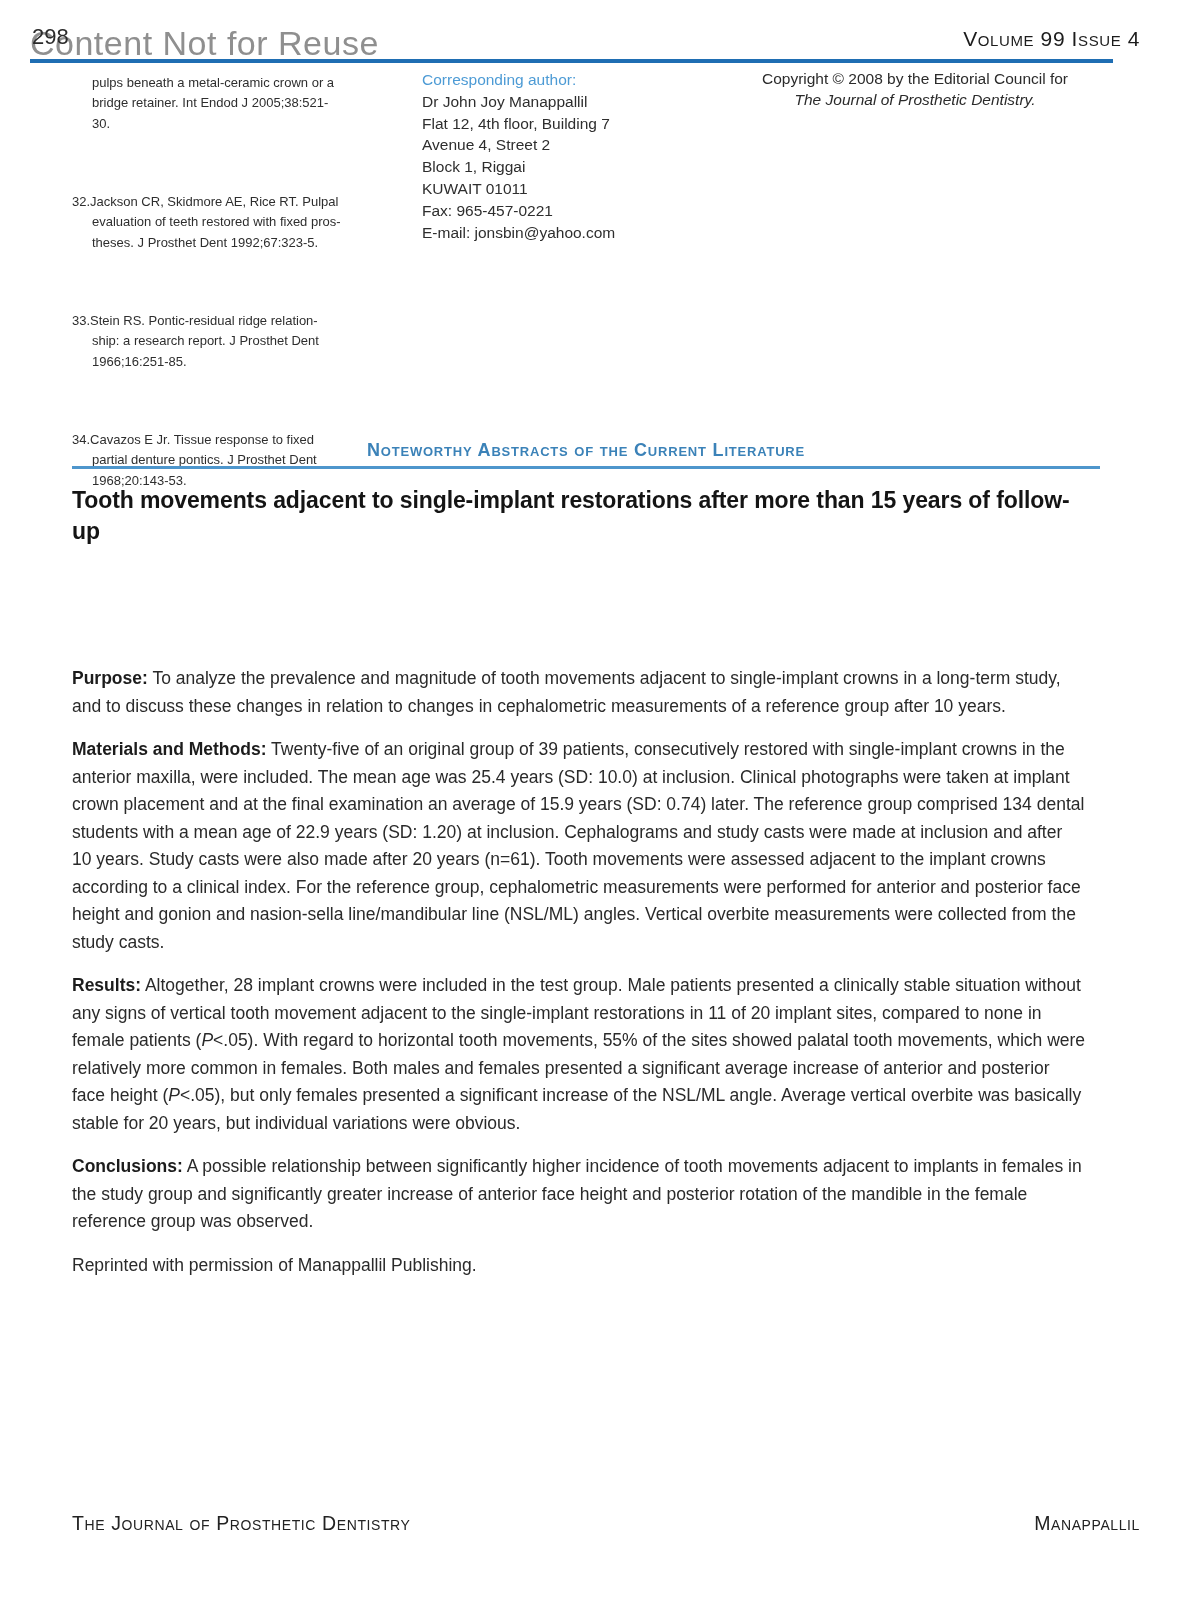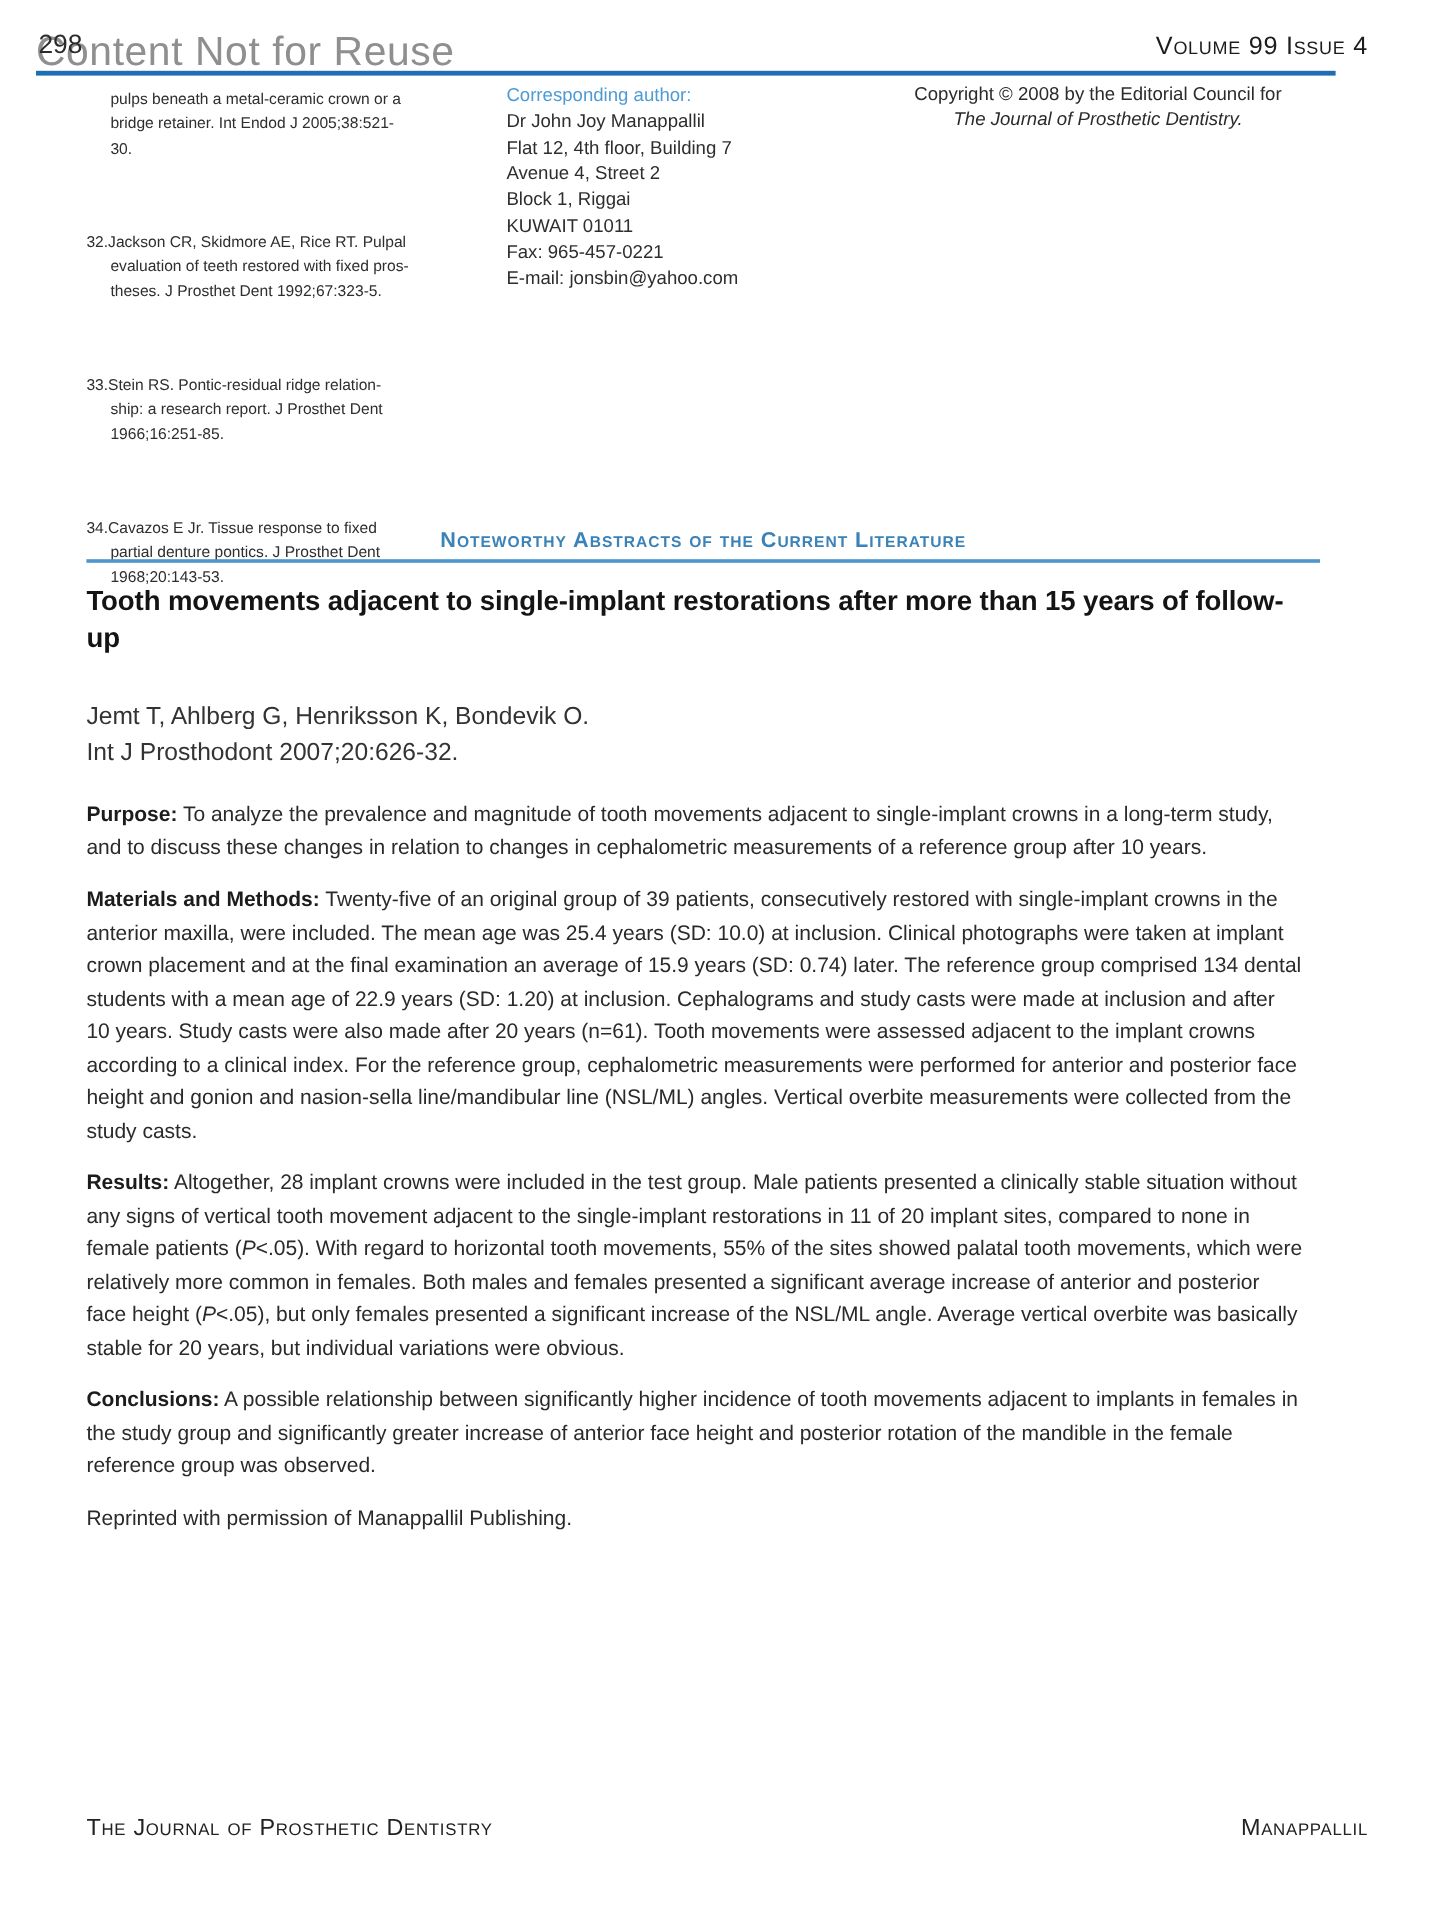--- a/index.html
+++ b/index.html
@@ -130,22 +130,20 @@
 
   <div class="copyright-col">
     <div>Copyright © 2008 by the Editorial Council for</div>
     <div class="copyright-journal">The Journal of Prosthetic Dentistry.</div>
   </div>
 
   <div class="section-heading">Noteworthy Abstracts of the Current Literature</div>
   <div class="heading-rule"></div>
 
   <div class="article-title">Tooth movements adjacent to single-implant restorations after more than 15 years of follow-up</div>
-  <div class="article-authors">Jemt T, Ahlberg G, Henriksson K, Bondevik O.
-Int J Prosthodont 2007;20:626-32.</div>
 
   <div class="article-body">
     <p><span class="lead">Purpose:</span><span> To analyze the prevalence and magnitude of tooth movements adjacent to single-implant crowns in a long-term study, and to discuss these changes in relation to changes in cephalometric measurements of a reference group after 10 years.</span></p>
 
     <p><span class="lead">Materials and Methods:</span><span> Twenty-five of an original group of 39 patients, consecutively restored with single-implant crowns in the anterior maxilla, were included. The mean age was 25.4 years (SD: 10.0) at inclusion. Clinical photographs were taken at implant crown placement and at the final examination an average of 15.9 years (SD: 0.74) later. The reference group comprised 134 dental students with a mean age of 22.9 years (SD: 1.20) at inclusion. Cephalograms and study casts were made at inclusion and after 10 years. Study casts were also made after 20 years (n=61). Tooth movements were assessed adjacent to the implant crowns according to a clinical index. For the reference group, cephalometric measurements were performed for anterior and posterior face height and gonion and nasion-sella line/mandibular line (NSL/ML) angles. Vertical overbite measurements were collected from the study casts.</span></p>
 
     <p><span class="lead">Results:</span><span> Altogether, 28 implant crowns were included in the test group. Male patients presented a clinically stable situation without any signs of vertical tooth movement adjacent to the single-implant restorations in 11 of 20 implant sites, compared to none in female patients (</span><span class="ital">P</span><span>&lt;.05). With regard to horizontal tooth movements, 55% of the sites showed palatal tooth movements, which were relatively more common in females. Both males and females presented a significant average increase of anterior and posterior face height (</span><span class="ital">P</span><span>&lt;.05), but only females presented a significant increase of the NSL/ML angle. Average vertical overbite was basically stable for 20 years, but individual variations were obvious.</span></p>
 
     <p><span class="lead">Conclusions:</span><span> A possible relationship between significantly higher incidence of tooth movements adjacent to implants in females in the study group and significantly greater increase of anterior face height and posterior rotation of the mandible in the female reference group was observed.</span></p>
 

